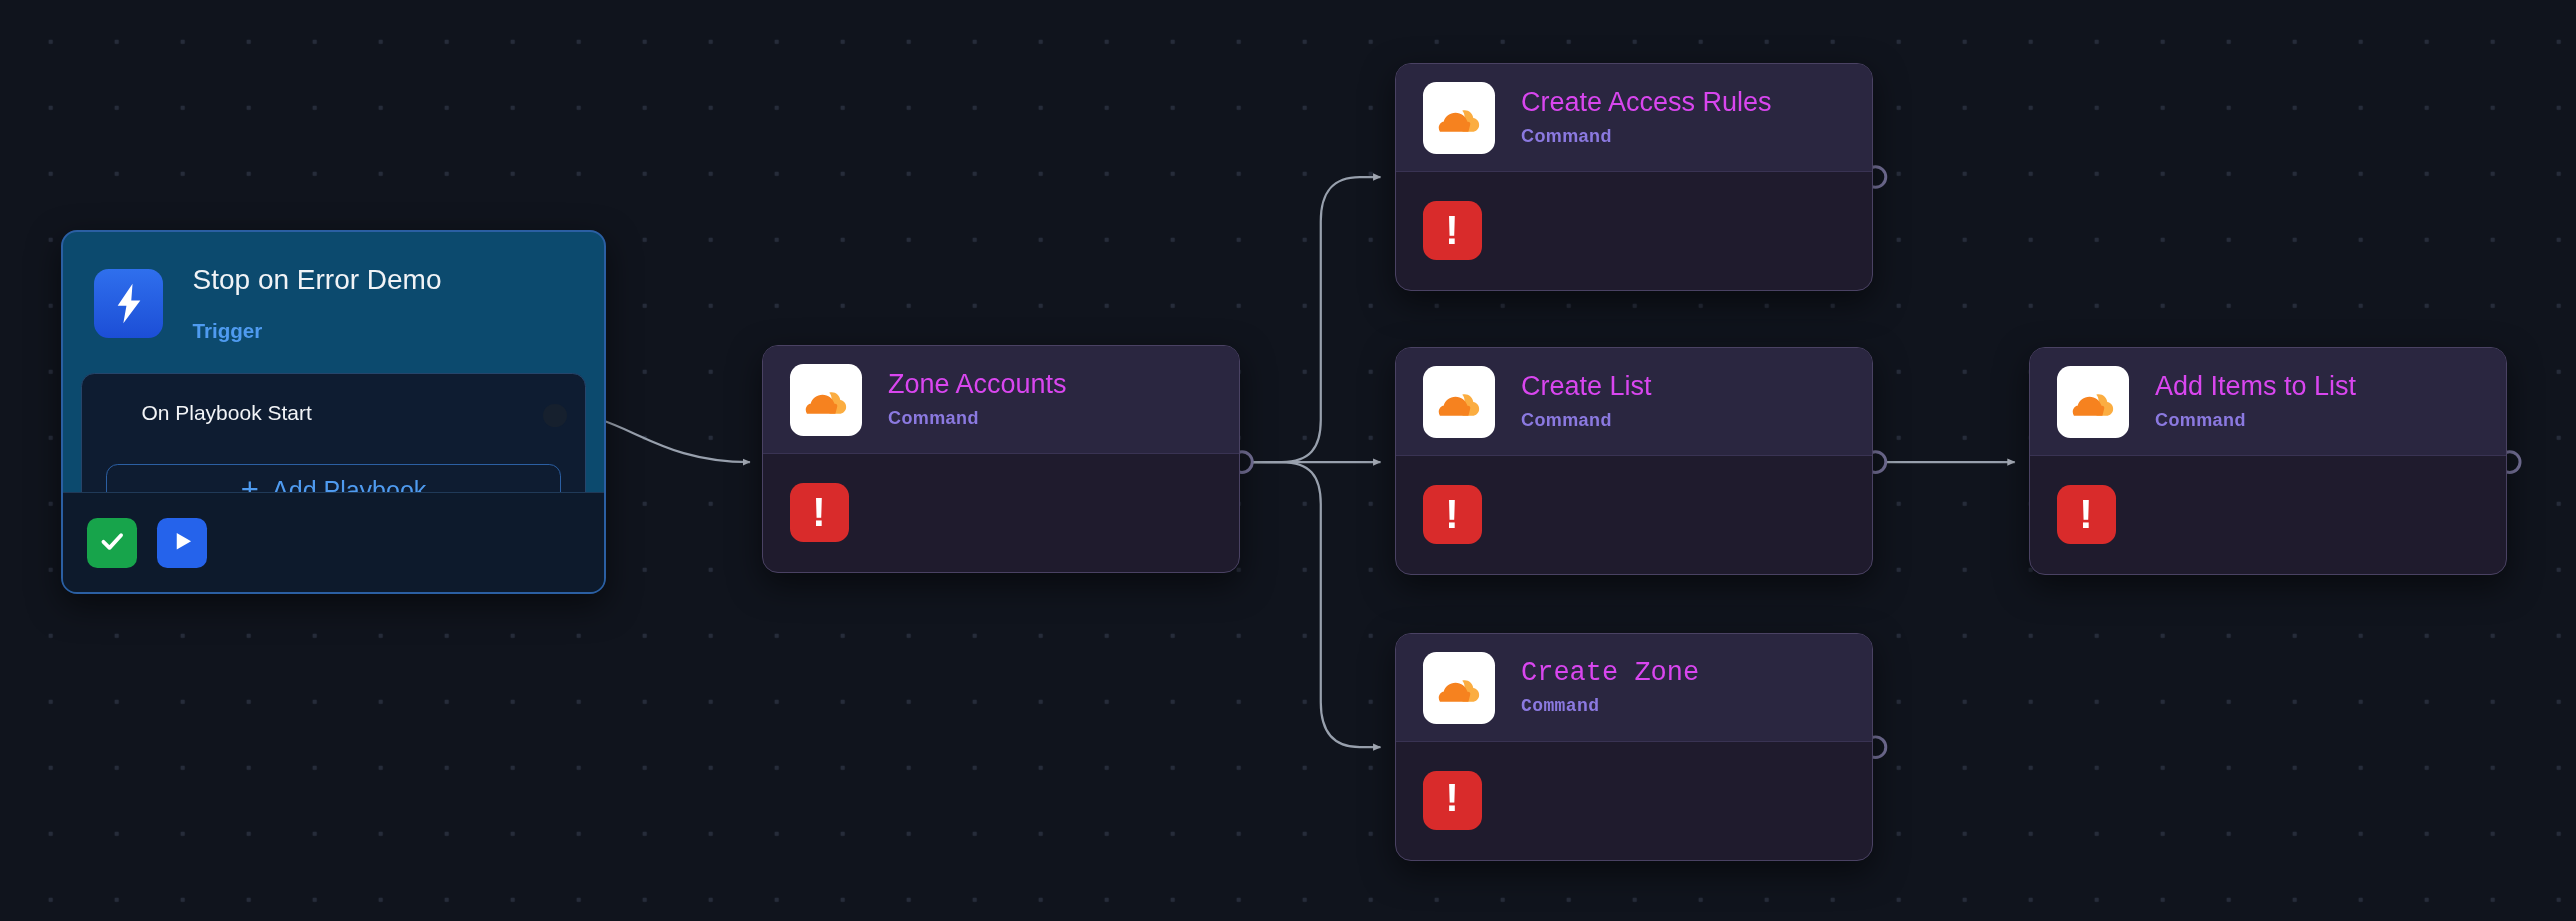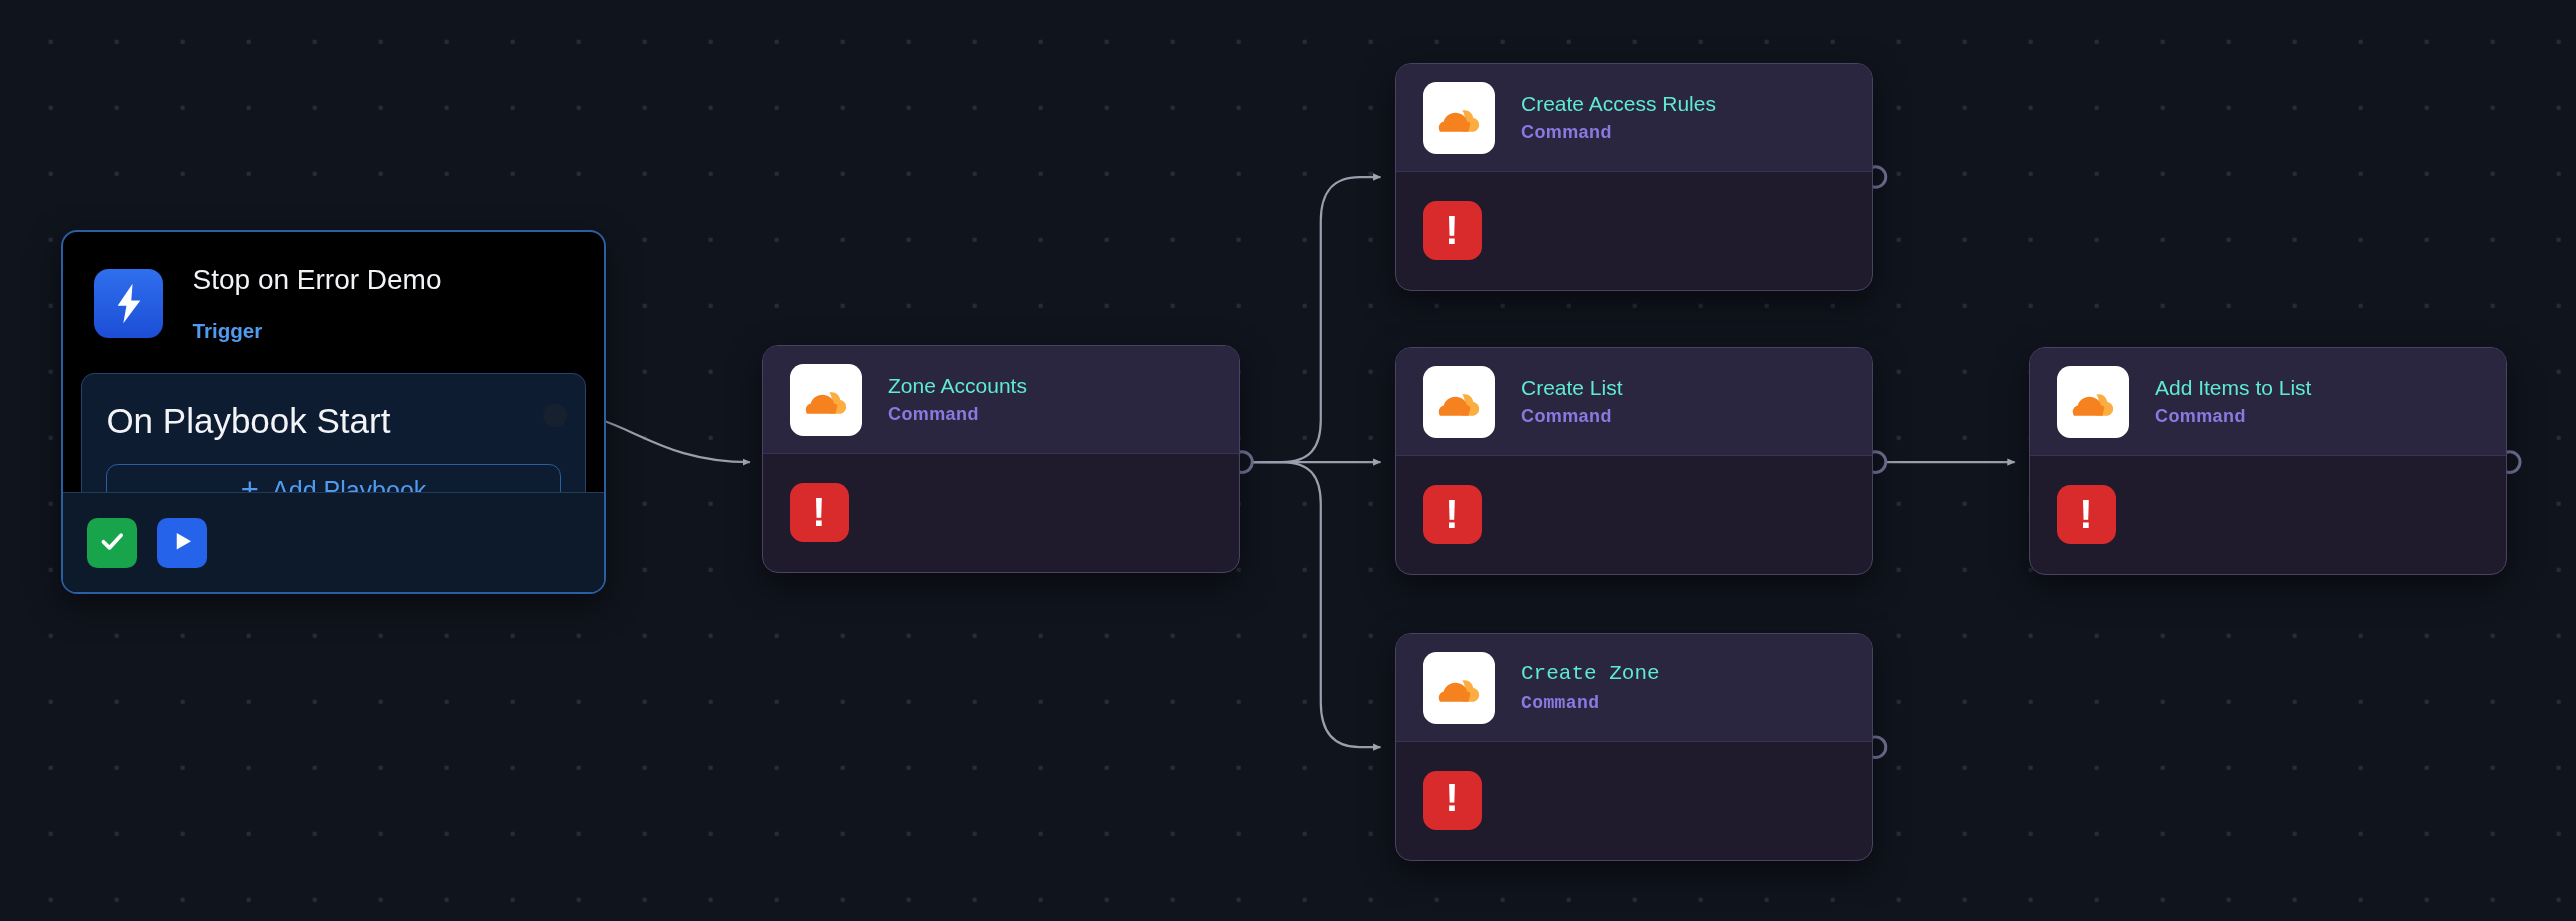--- a/index.html
+++ b/index.html
@@ -29,21 +29,21 @@
   .cmd-header {
     height:108px;
     display:flex; align-items:center;
     padding:0 26.5px; gap:26.5px;
     background:#2a2640;
     border-radius:14.7px 14.7px 0 0;
     border-bottom:1.5px solid #393353;
     box-sizing:border-box;
   }
   .cmd-texts { display:flex; flex-direction:column; }
-  .cmd-title { font-size:21px; color:#5eead4; line-height:1.1; }
+  .cmd-title { font-size:27px; color:#d946ef; line-height:1.1; }
   .cmd-type  { font-size:18px; font-weight:bold; color:#8b79e0; margin-top:7.4px; letter-spacing:0.4px; }
   .cmd-body {
     height:117px;
     display:flex; align-items:center;
     padding:0 26.5px;
     box-sizing:border-box;
   }
   .app-icon {
     width:72px; height:72px; flex:0 0 72px;
     background:#ffffff; border-radius:13.3px;
@@ -65,21 +65,21 @@
   #node-list-accounts      { left:762px; top:345px; }
   #node-create-access-rules{ left:1395px; top:63px;  }
   #node-create-list        { left:1395px; top:347px; }
   #node-create-zone        { left:1395px; top:633px;font-family:Liberation Mono, monospace; }
   #node-add-items-to-list  { left:2029px; top:347px; }
 
   
   .trigger-node {
     left:61px; top:230px;
     width:545px; height:364px;
-    background:#000000;
+    background:#0c4a6e;
     border:2.2px solid #2b5fa3;
     box-shadow:0 11.8px 32px rgba(0,0,0,.5);
     cursor:pointer;
   }
   .trigger-header {
     padding:33px 26.5px 0 31px;
     display:flex; align-items:center; gap:29.5px;
   }
   .trigger-icon {
     width:69px; height:69px; flex:0 0 69px;
@@ -93,21 +93,21 @@
   .trigger-panel {
     position:absolute;
     left:18.4px; right:18.4px; top:141px;
     height:178px;
     background:#0e1c31;
     border:1.5px solid #26456b;
     border-radius:13.3px;
     box-sizing:border-box;
     padding:26.5px 0 0 24px;
   }
-  .start-row { font-size:35px; color:#f2f4f7; }
+  .start-row { font-size:21px; color:#f2f4f7;margin-left:35px; }
   .trigger-port-dot {
     position:absolute; right:17.7px; top:29.5px;
     width:23.6px; height:23.6px; border-radius:50%;
     background:#16202e;
     cursor:pointer;
   }
   .add-trigger-btn {
     position:absolute; left:24px; right:24px; top:90px;
     height:53px;
     border:1.5px solid #2b5fa3;

